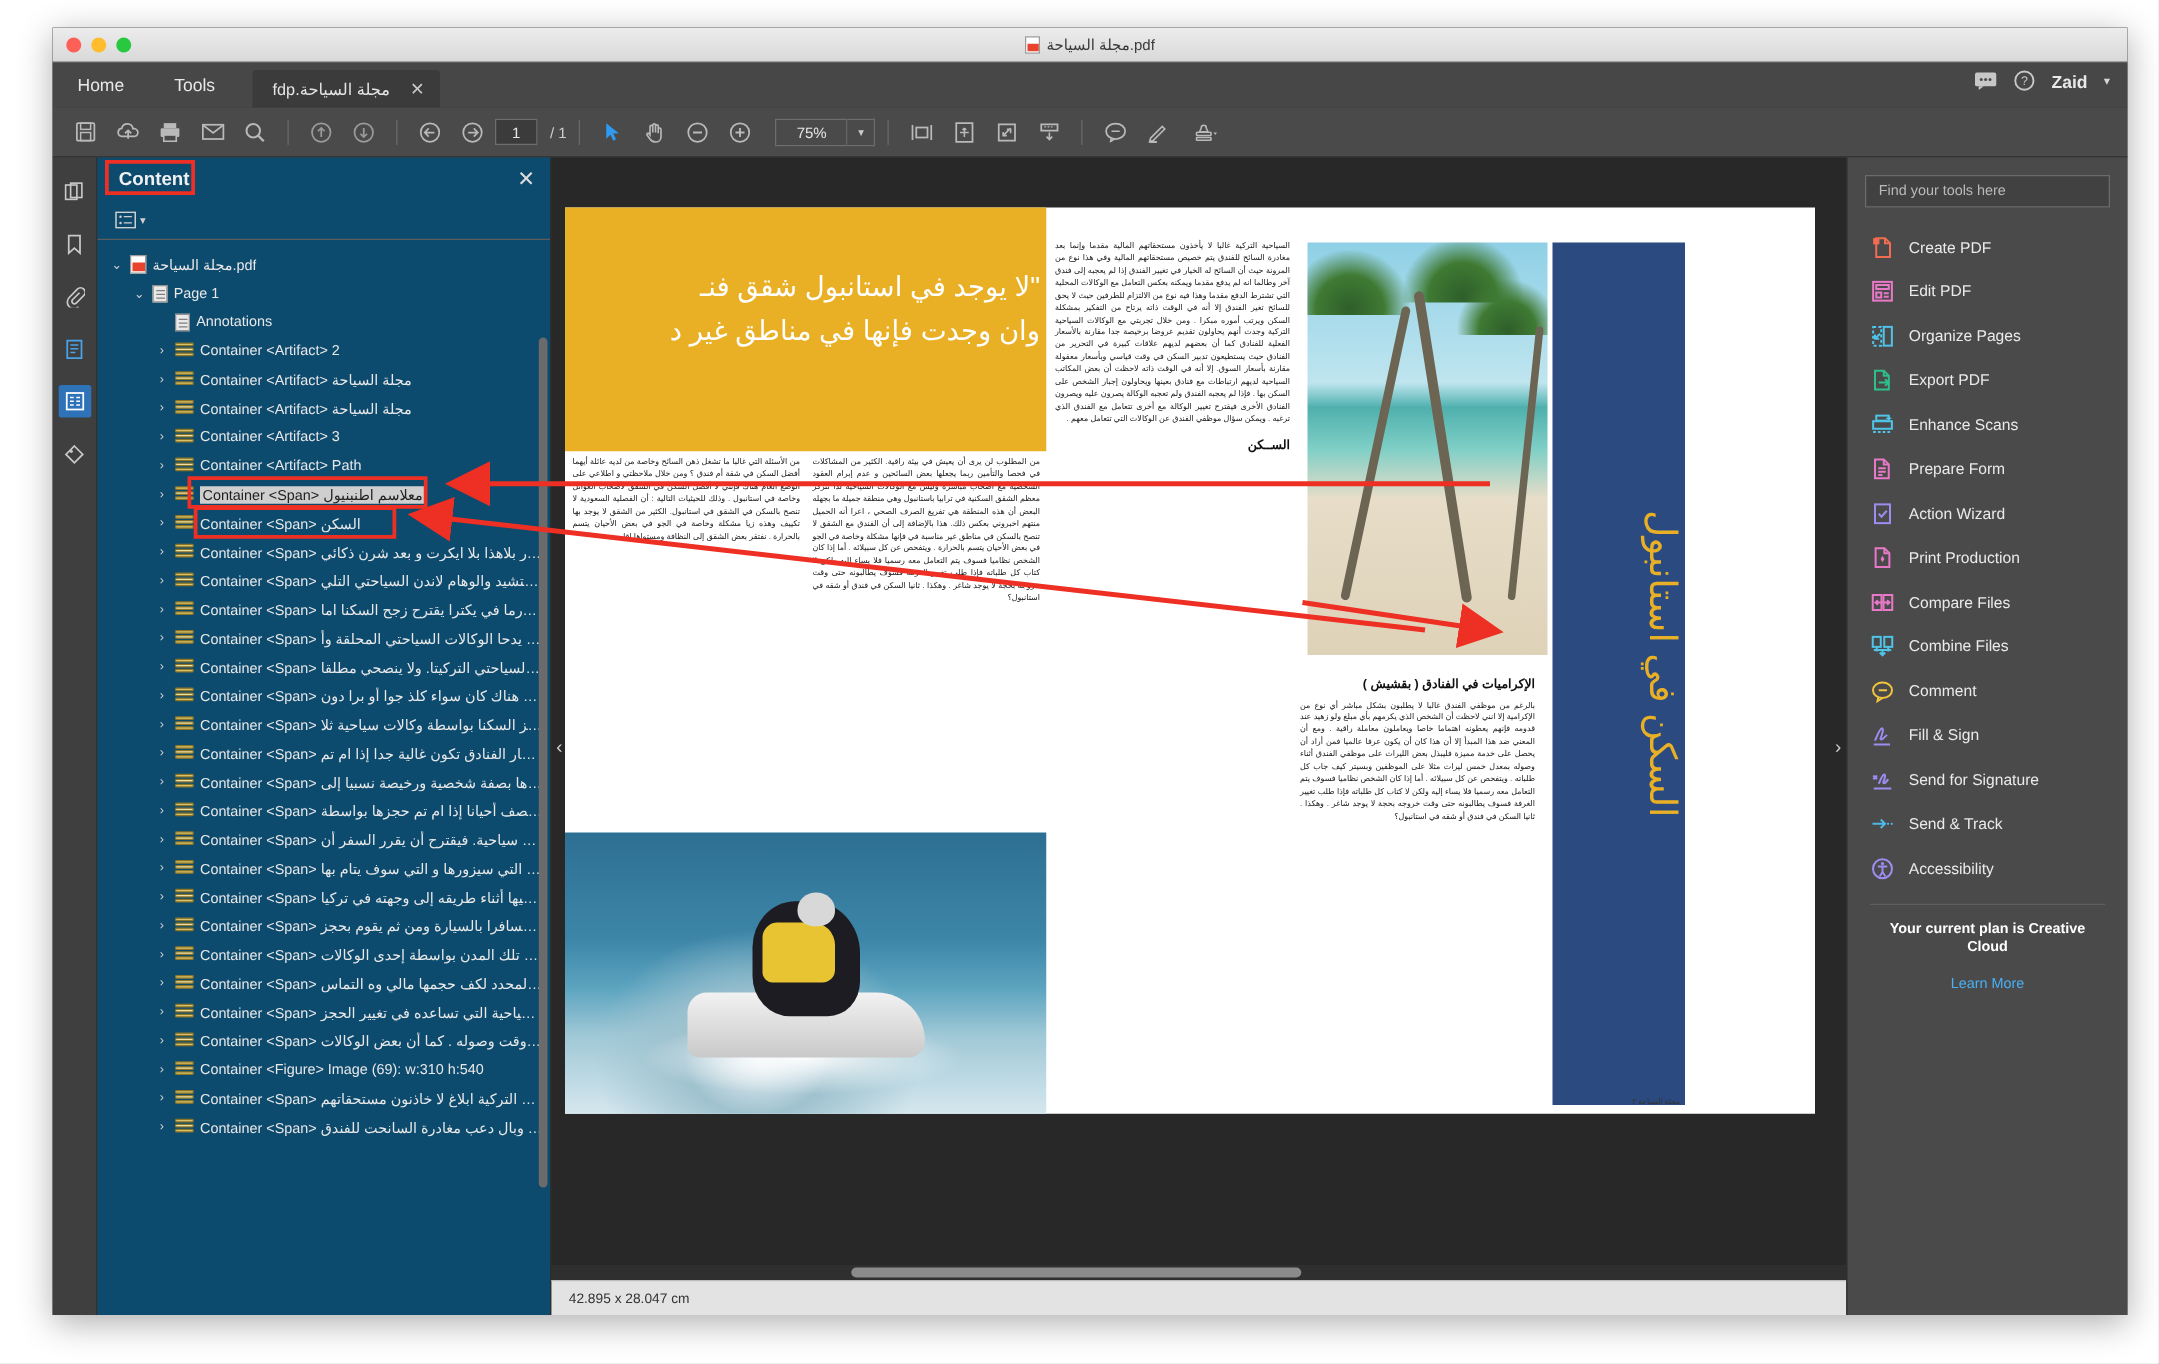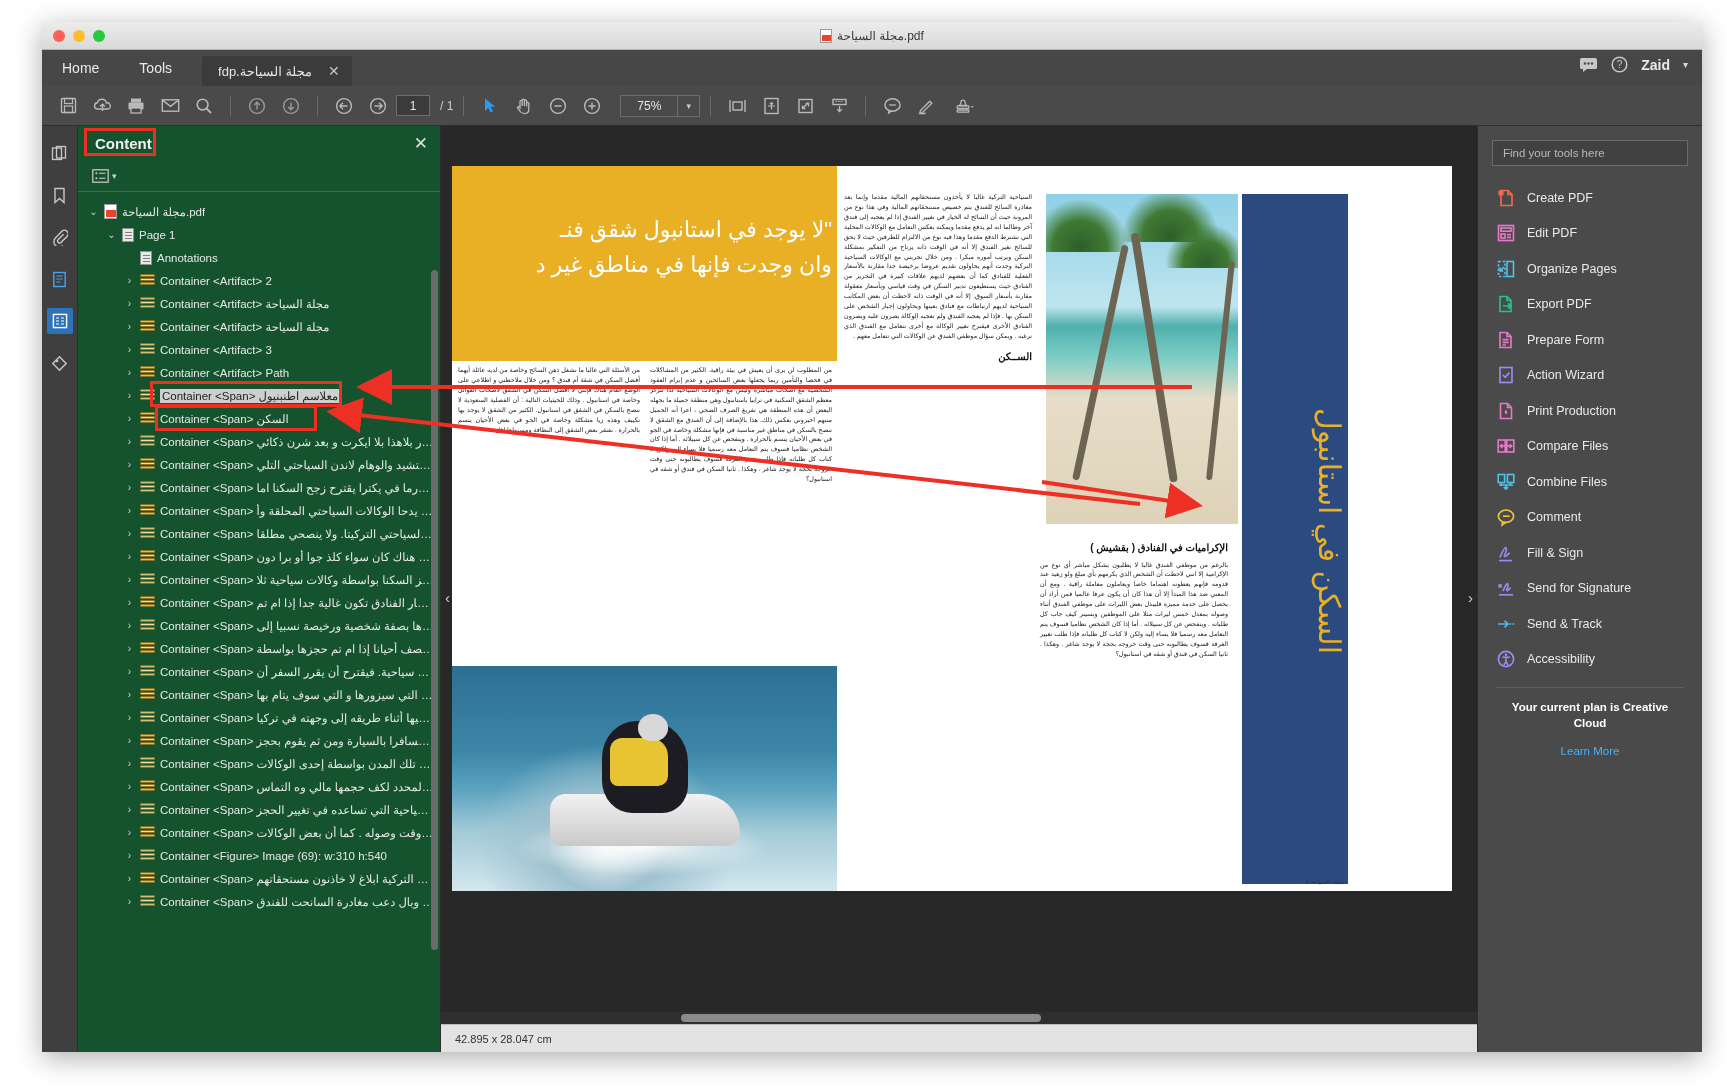--- a/index.html
+++ b/index.html
@@ -91,21 +91,21 @@
   #body { display: flex; height: 926px; }
   #railbar {
     width: 36px; background: #3f3f3f; padding-top: 14px;
     display: flex; flex-direction: column; align-items: center; gap: 16px;
     border-right: 1px solid #2d2d2d;
   }
   .rail-btn { width: 26px; height: 26px; display: flex; align-items: center; justify-content: center; }
   .rail-btn.active { background: #2e73b8; border-radius: 2px; }
   
   #navpanel {
-    width: 363px; background: #14532d; display: flex; flex-direction: column;
+    width: 363px; background: #0c4a6e; display: flex; flex-direction: column;
     border-right: 1px solid #2d2d2d;
   }
   #nav-head {
     height: 34px; display: flex; align-items: center; justify-content: space-between;
     padding: 0 12px 0 10px; position: relative;
   }
   #nav-title {
     color: #f0f0f0; font-size: 15px; font-weight: bold;
     padding: 3px 7px;
   }
@@ -907,20 +907,29 @@
           <div class="tool-row">
             <span class="tool-ic"><svg viewBox="0 0 20 20" width="20" height="20">
                 <path d="M4 2.5h7l4 4v11H4z" fill="none" stroke="#2dc08a" stroke-width="1.6"></path>
                 <path d="M11 2.5v4h4" fill="none" stroke="#2dc08a" stroke-width="1.6"></path>
                 <path d="M7 12h8M12 9.4L15 12l-3 2.6" fill="none" stroke="#2dc08a" stroke-width="1.6"></path>
               </svg></span>
             <span>Export PDF</span>
           </div>
           <div class="tool-row">
             <span class="tool-ic"><svg viewBox="0 0 20 20" width="20" height="20">
+                <rect x="2.5" y="7" width="15" height="6" fill="none" stroke="#4fc3e8" stroke-width="1.6"></rect>
+                <rect x="5" y="2.5" width="10" height="4" fill="none" stroke="#4fc3e8" stroke-width="1.6"></rect>
+                <path d="M2.5 15.5h15" stroke="#4fc3e8" stroke-width="1.6" stroke-dasharray="2.2 1.6"></path>
+                <path d="M15 2l.8 1.8 1.8.8-1.8.8L15 7.2l-.8-1.8-1.8-.8 1.8-.8z" fill="#4fc3e8"></path>
+              </svg></span>
+            <span>Enhance Scans</span>
+          </div>
+          <div class="tool-row">
+            <span class="tool-ic"><svg viewBox="0 0 20 20" width="20" height="20">
                 <path d="M4 2.5h7l4 4v11H4z" fill="none" stroke="#e879c8" stroke-width="1.6"></path>
                 <path d="M11 2.5v4h4" fill="none" stroke="#e879c8" stroke-width="1.6"></path>
                 <path d="M6.6 9.6h6M6.6 12.4h6M6.6 15h3.4" fill="none" stroke="#e879c8" stroke-width="1.6"></path>
               </svg></span>
             <span>Prepare Form</span>
           </div>
           <div class="tool-row">
             <span class="tool-ic"><svg viewBox="0 0 20 20" width="20" height="20">
                 <rect x="4" y="2.5" width="12" height="15" fill="none" stroke="#9d8df1" stroke-width="1.6"></rect>
                 <path d="M7 10l2.2 2.4L13.4 7.6" fill="none" stroke="#9d8df1" stroke-width="1.6"></path>

